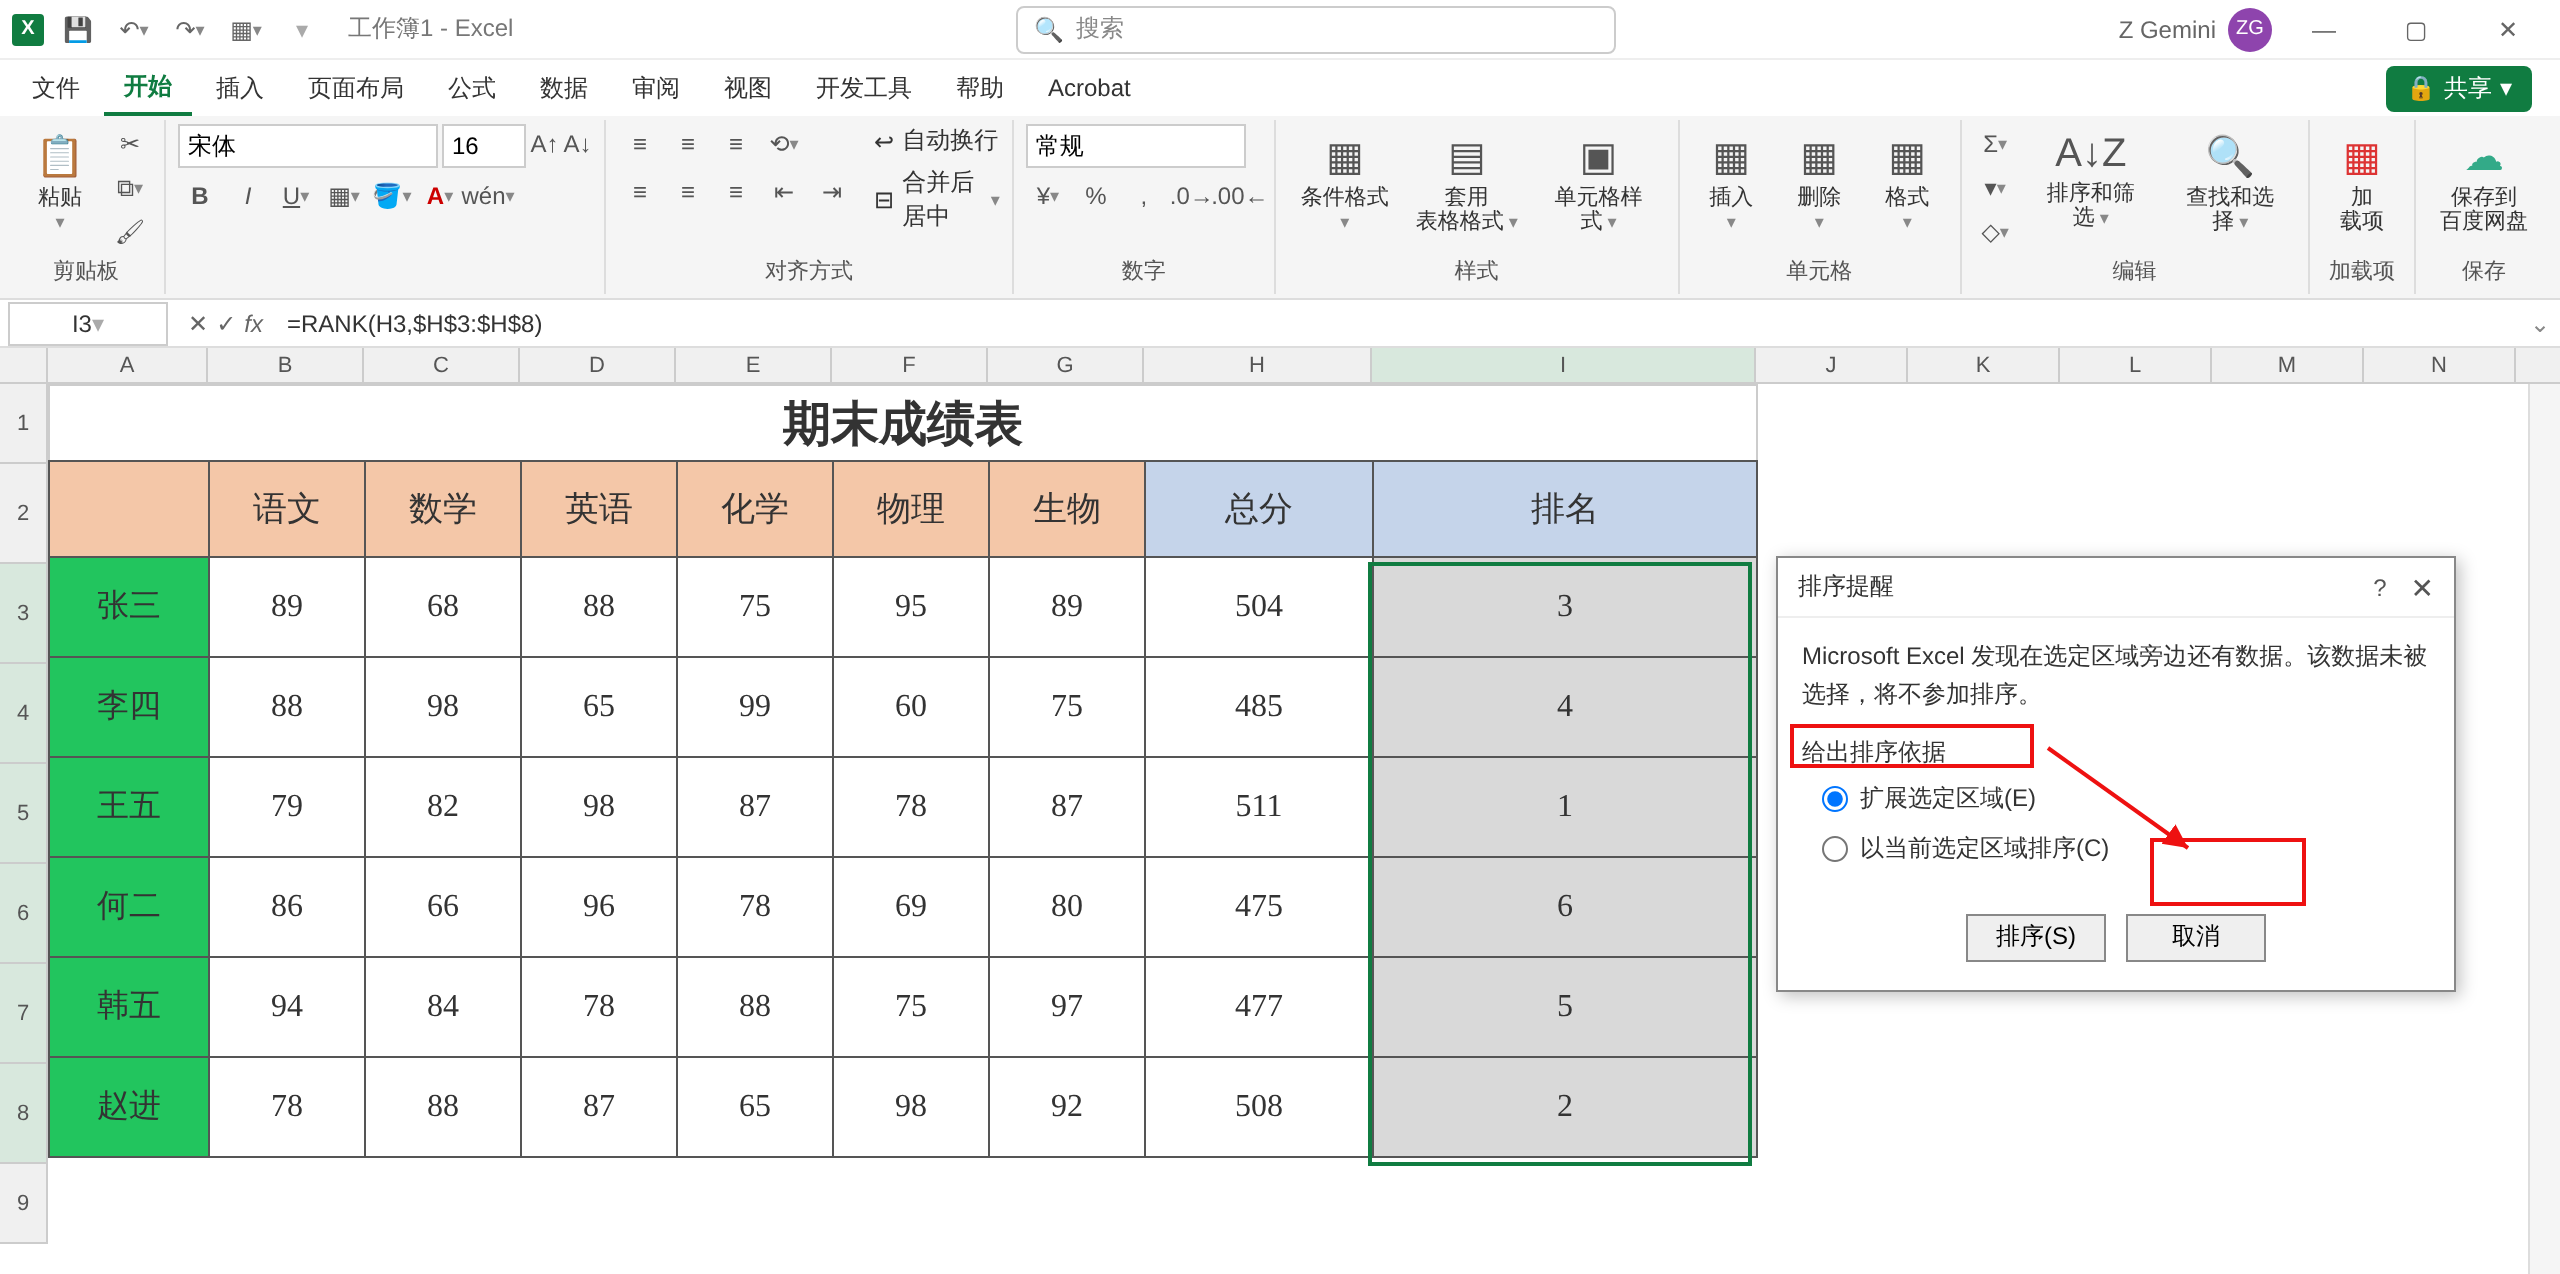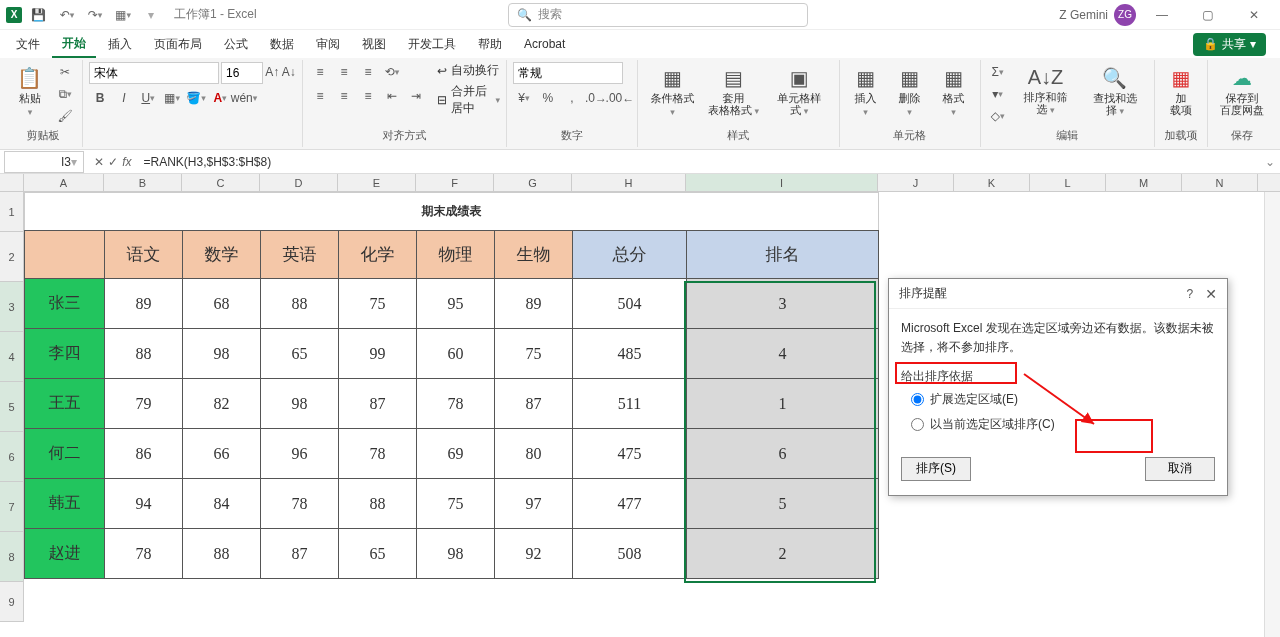--- a/index.html
+++ b/index.html
@@ -33,55 +33,55 @@
 .big-btn .txt { font-size: 11px; line-height: 1.1; text-align: center; }
 .small-col { display: flex; flex-direction: column; gap: 2px; }
 .small-btn { width: 22px; height: 20px; display: flex; align-items: center; justify-content: center; color: #555; font-size:12px;}
 .font-select { width: 130px; height: 22px; border: 1px solid #ccc; background: #fff; font-size: 12px; padding: 0 4px; }
 .size-select { width: 42px; height: 22px; border: 1px solid #ccc; background: #fff; font-size: 12px; padding: 0 4px; }
 .row-btns { display: flex; gap: 2px; }
 .dropdown-caret::after{content:" ▾"; font-size:9px; color:#888;}
 
 
 .formula-bar { height: 24px; border-bottom: 1px solid #ddd; display: flex; align-items: center; }
-.name-box { width: 80px; height: 22px; border: 1px solid #ccc; padding: 0 6px; margin: 0 4px; font-size: 12px; display:flex; align-items:center; justify-content:flex-end;}
+.name-box { width: 80px; height: 22px; border: 1px solid #ccc; padding: 0 6px; margin: 0 4px; font-size: 12px; display:flex; align-items:center; justify-content:center;}
 .fx-btns { display: flex; gap: 4px; padding: 0 6px; color: #666; }
 .formula-input { flex: 1; padding: 0 6px; font-size: 12px; display:flex; align-items:center;}
 .formula-expand { width:20px; text-align:center; color:#888;}
 
 
 .grid-area { position: relative; height: 463px; overflow:hidden;}
 .col-headers { display: flex; height: 18px; background: #f0f0f0; border-bottom: 1px solid #ccc; }
 .corner { width: 24px; border-right: 1px solid #ccc; background: #f0f0f0; }
 .col-h { border-right: 1px solid #ccc; text-align: center; font-size: 11px; color: #555; display:flex; align-items:center; justify-content:center;}
 .col-h.sel { background:#d8e8dd;}
 .grid-body { display: flex; }
 .row-headers { width: 24px; background: #f0f0f0; }
 .row-h { border-bottom: 1px solid #ccc; border-right: 1px solid #ccc; text-align: center; font-size: 11px; color: #555; display:flex; align-items:center; justify-content:center;}
 .cells { position: relative; }
 .data-table { position: absolute; left: 0; top: 0; border-collapse: collapse; }
 .data-table td, .data-table th { border: 1px solid #555; text-align: center; font-family: "SimSun","宋体",serif; font-size: 16px; }
-.data-table .title-row td { height: 38px; font-size: 12px; font-weight: bold; border:1px solid #ccc; border-bottom:1px solid #555;}
+.data-table .title-row td { height: 38px; font-size: 24px; font-weight: bold; border:1px solid #ccc; border-bottom:1px solid #555;}
 .data-table .hdr td { background: #f4c7a8; height: 48px; font-size: 17px; }
 .data-table .hdr td.total { background: #c5d4ea; }
 .data-table .hdr td.rank { background: #c5d4ea; }
 .data-table .name-cell { background: #22c55e; }
 .data-table .rank-sel { background: #d9d9d9; }
 .selection-border { position:absolute; border:2px solid #107c41; pointer-events:none;}
 .scroll-v { position:absolute; right:0; top:18px; bottom:0; width:16px; background:#f5f5f5; border-left:1px solid #ddd;}
 
 
 .dialog { position: absolute; left: 888px; top: 278px; width: 340px; background: #fff; border: 1px solid #888; box-shadow: 2px 2px 8px rgba(0,0,0,.25); font-size: 12px; }
 .dialog .dlg-title { display: flex; align-items: center; padding: 6px 10px; border-bottom: 1px solid #eee; }
 .dialog .dlg-title .t { flex: 1; font-weight: normal; font-size:12px;}
 .dialog .dlg-title .help { margin-right: 12px; color:#555;}
 .dialog .dlg-title .close { color:#555; font-size:14px;}
 .dialog .dlg-body { padding: 10px 12px; line-height: 1.6; }
 .dialog .radio-row { display: flex; align-items: center; gap: 6px; padding: 3px 0 3px 10px;}
-.dialog .dlg-buttons { display: flex; justify-content: space-between; gap: 10px; padding: 10px 12px 14px; }
+.dialog .dlg-buttons { display: flex; justify-content: center; gap: 10px; padding: 10px 12px 14px; }
 .dialog button { width: 70px; height: 24px; border: 1px solid #888; background: #efefef; font-size: 12px; }
 .red-box { position:absolute; border:2px solid #e11; pointer-events:none;}
 .red-arrow { position:absolute; pointer-events:none;}
 
 
 .wA{width:80px}.wB{width:78px}.wC{width:78px}.wD{width:78px}.wE{width:78px}.wF{width:78px}.wG{width:78px}.wH{width:114px}.wI{width:192px}.wJ{width:76px}.wK{width:76px}.wL{width:76px}.wM{width:76px}.wN{width:76px}
 </style>
 </head>
 <body>
 

